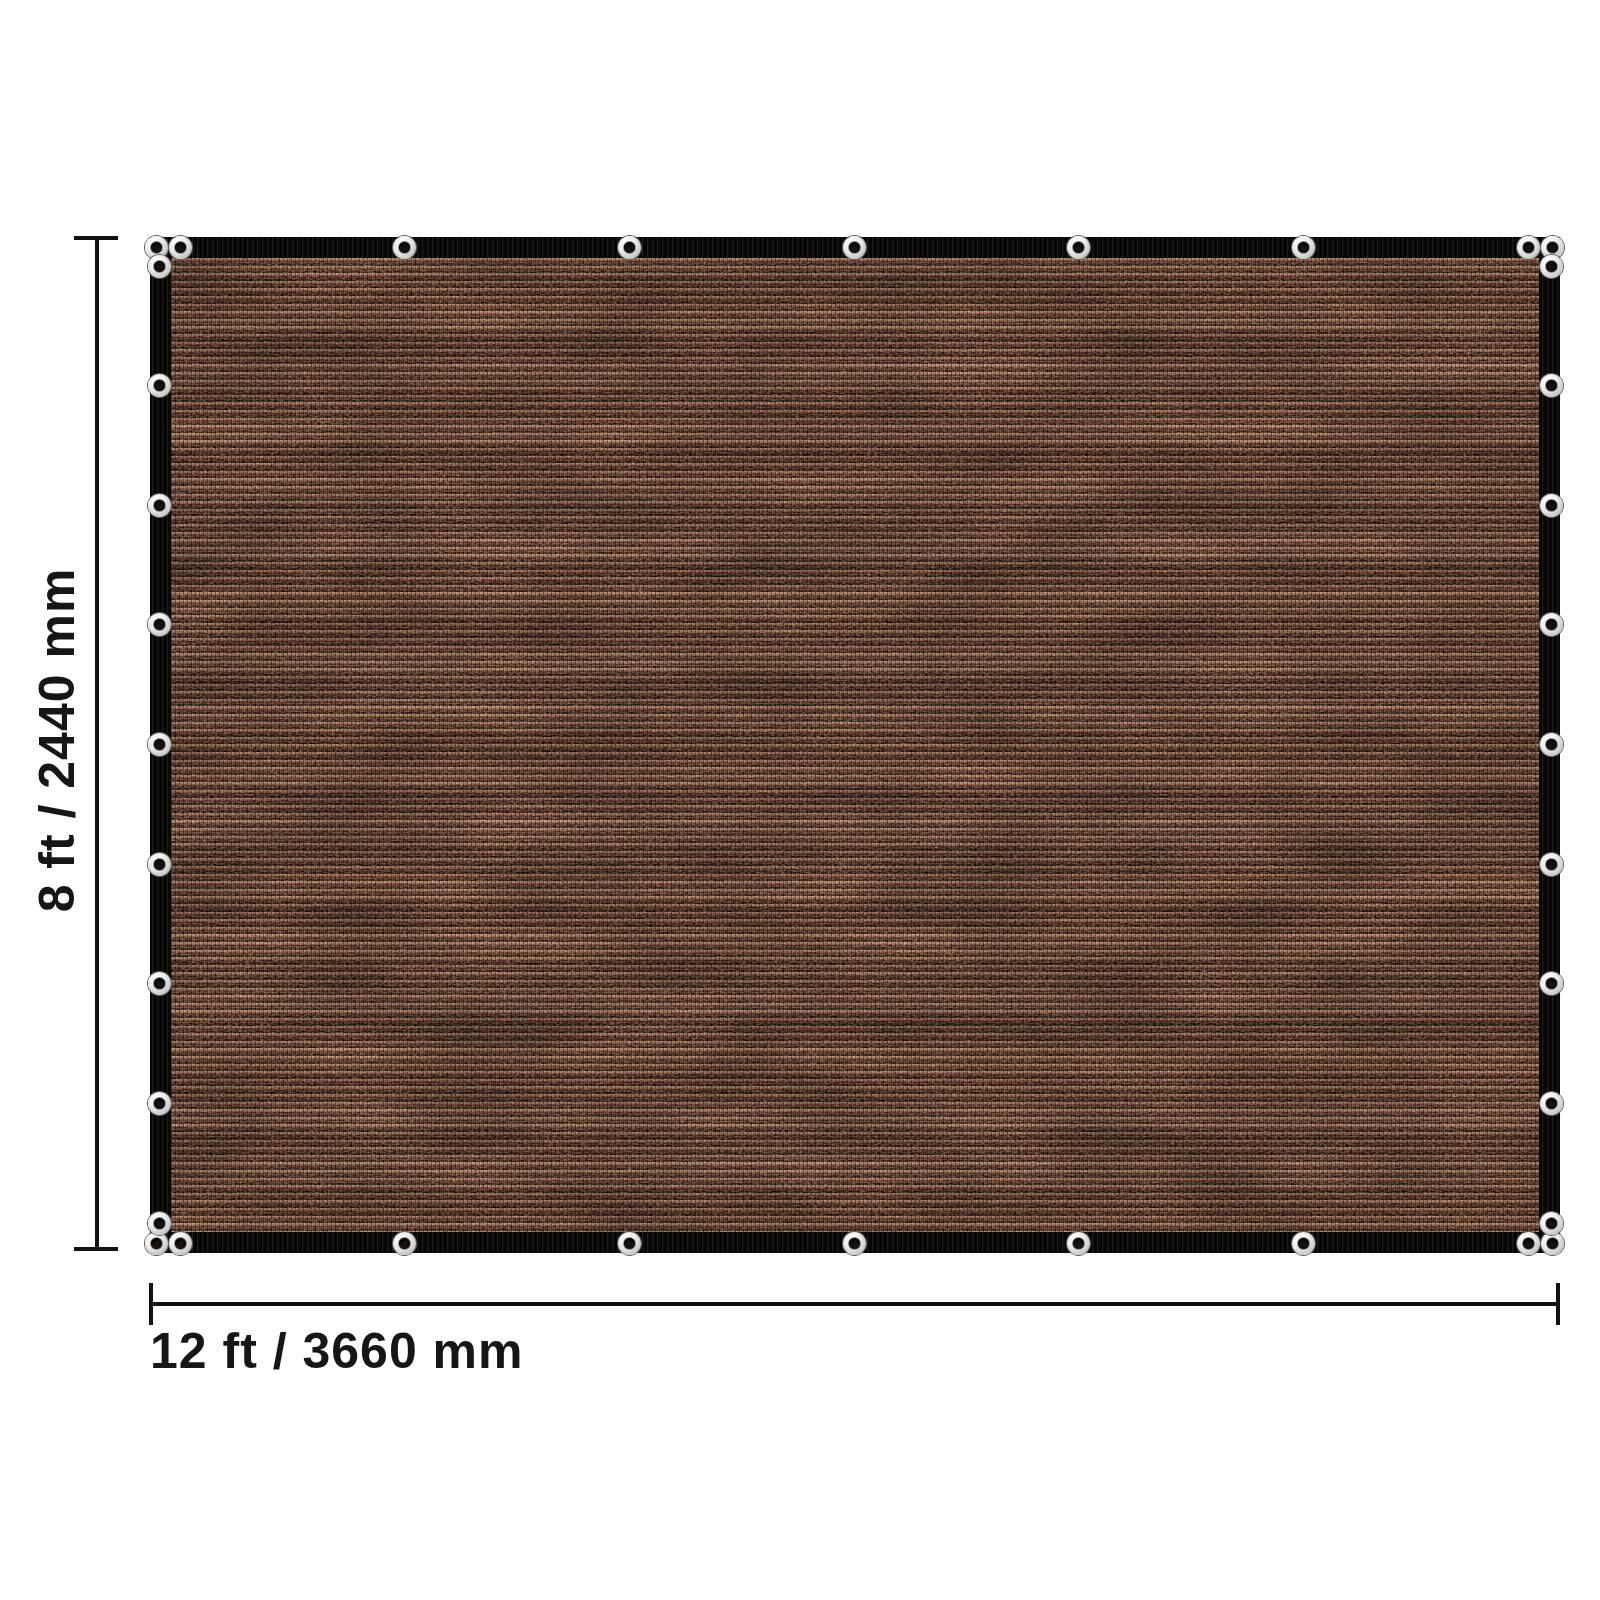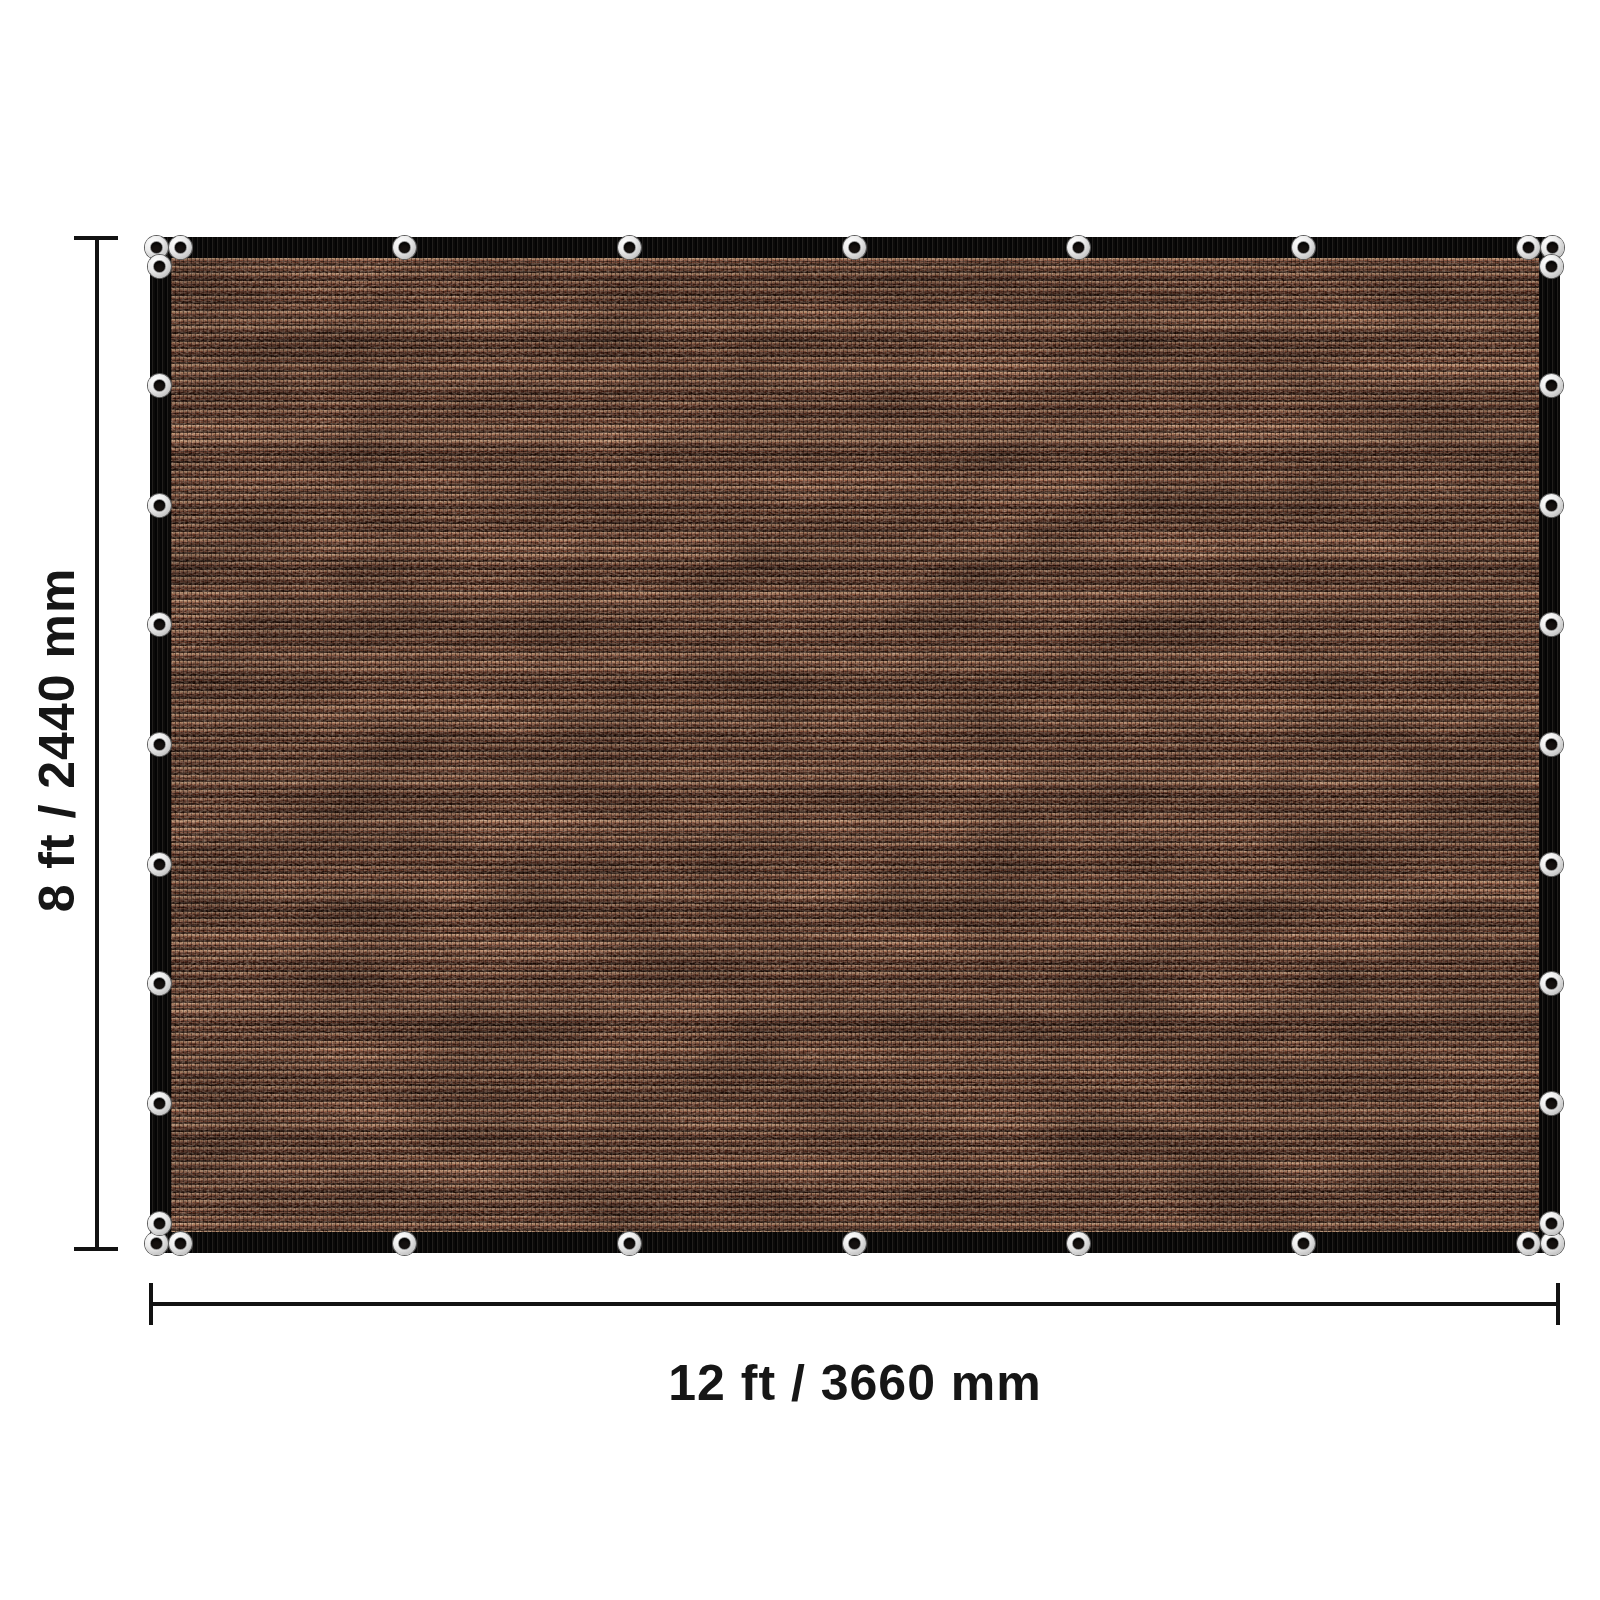--- a/index.html
+++ b/index.html
@@ -43,21 +43,21 @@
   .dim-v-cap-top{left:74px;top:236px;width:44px;height:4px;}
   .dim-v-cap-bottom{left:74px;top:1247px;width:44px;height:4px;}
   .dim-h-line{left:151px;top:1302px;width:1408px;height:4px;}
   .dim-h-cap-left{left:149px;top:1283px;width:4px;height:42px;}
   .dim-h-cap-right{left:1556px;top:1283px;width:4px;height:42px;}
   
   .dim-label{
     position:absolute;font-weight:600;font-size:50px;color:#161616;
     letter-spacing:1px;white-space:nowrap;
   }
-  .dim-label-bottom{left:150px;width:1410px;top:1322px;text-align:center;margin-top:32px;}
+  .dim-label-bottom{left:150px;width:1410px;top:1322px;}
   .dim-label-left{
     left:-293px;top:711px;width:700px;height:58px;line-height:58px;
     text-align:center;transform:rotate(-90deg);
   }
 </style>
 </head>
 <body>
 
 <div id="canvas">
 

